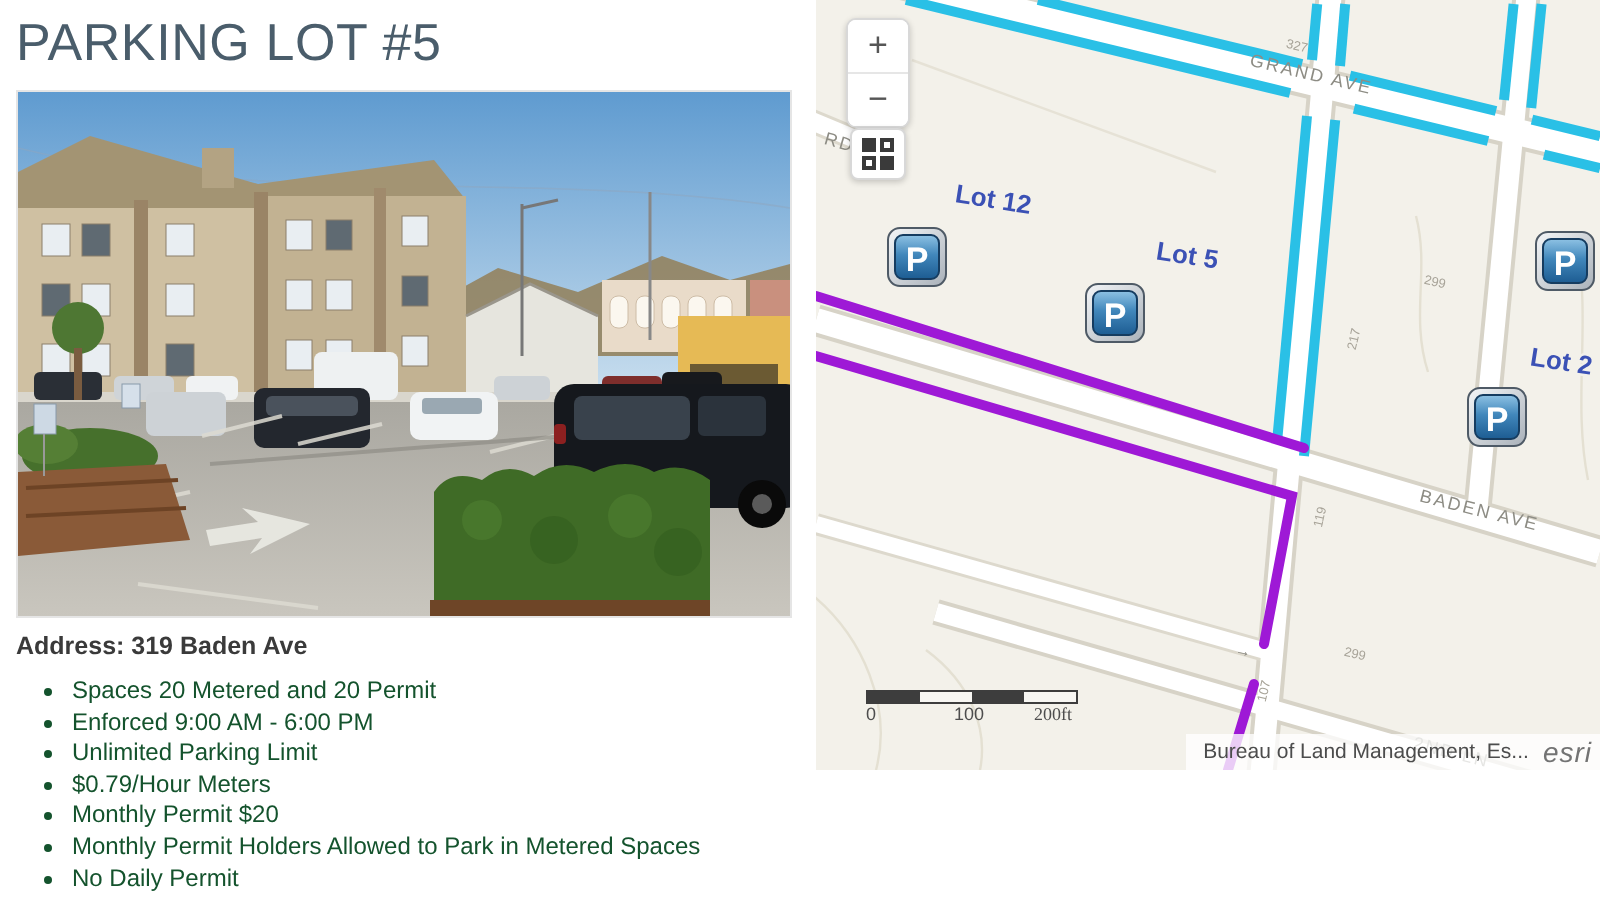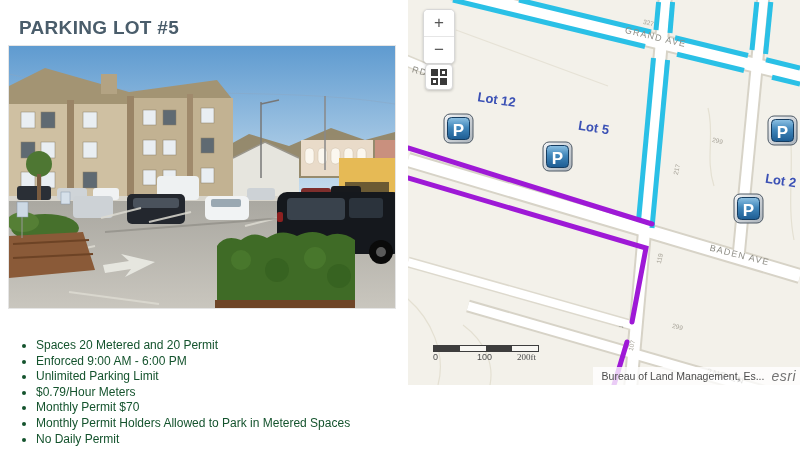--- a/index.html
+++ b/index.html
@@ -1,21 +1,21 @@
 <!DOCTYPE html>
 <html><head>
 <meta charset="utf-8">
 <style>
   html,body{margin:0;padding:0;background:#fff;}
   .page{position:relative;width:800px;height:461px;overflow:hidden;background:#fff;
         font-family:"Liberation Sans",sans-serif;}
 
   
   .left{position:absolute;left:0;top:0;width:404px;height:461px;}
-  .title{position:absolute;left:8px;top:6px;margin:11px;font-size:19px;font-weight:bold;
+  .title{position:absolute;left:8px;top:6px;margin:0;font-size:26px;font-weight:normal;
          color:#4a5d6b;letter-spacing:.3px;}
   .photo{position:absolute;left:8px;top:45px;width:386px;height:262px;
          border:1px solid #e5e5e5;overflow:hidden;background:#bcd3e6;}
   .photo svg{display:block;}
   .address{position:absolute;left:8px;top:316px;font-size:12.5px;font-weight:bold;color:#3a3a3a;}
   ul.bullets{position:absolute;left:8px;top:338px;margin:0;padding-left:28px;width:392px;
              list-style:disc;}
   ul.bullets li{font-size:12px;line-height:15.6px;color:#14532d;}
 
   
@@ -172,26 +172,27 @@
         <ellipse cx="14" cy="176" rx="16" ry="10" fill="#557f35"></ellipse>
         <polygon points="0,190 74,186 86,224 0,232" fill="#8a5a38"></polygon>
         <line x1="4" y1="198" x2="80" y2="194" stroke="#6d4325" stroke-width="2"></line>
         <line x1="4" y1="212" x2="84" y2="208" stroke="#6d4325" stroke-width="2"></line>
         <rect x="8" y="156" width="11" height="15" fill="#cdd9e4" stroke="#8899aa" stroke-width=".5"></rect>
         <line x1="13" y1="171" x2="13" y2="192" stroke="#999999"></line>
         <rect x="52" y="146" width="9" height="12" fill="#d6e0ea" stroke="#8899aa" stroke-width=".5"></rect>
       </svg>
     </div>
 
+    <div class="address">Address: 319 Baden Ave</div>
     <ul class="bullets">
       <li>Spaces 20 Metered and 20 Permit</li>
       <li>Enforced 9:00 AM - 6:00 PM</li>
       <li>Unlimited Parking Limit</li>
       <li>$0.79/Hour Meters</li>
-      <li>Monthly Permit $70</li>
+      <li>Monthly Permit $20</li>
       <li>Monthly Permit Holders Allowed to Park in Metered Spaces</li>
       <li>No Daily Permit</li>
     </ul>
   </div>
 
   <div class="map">
     <svg class="mapsvg" width="392" height="385" viewBox="0 0 392 385">
       <defs>
         <linearGradient id="gframe" x1="0" y1="0" x2="1" y2="1">
           <stop offset="0" stop-color="#f4f6f8"></stop>

